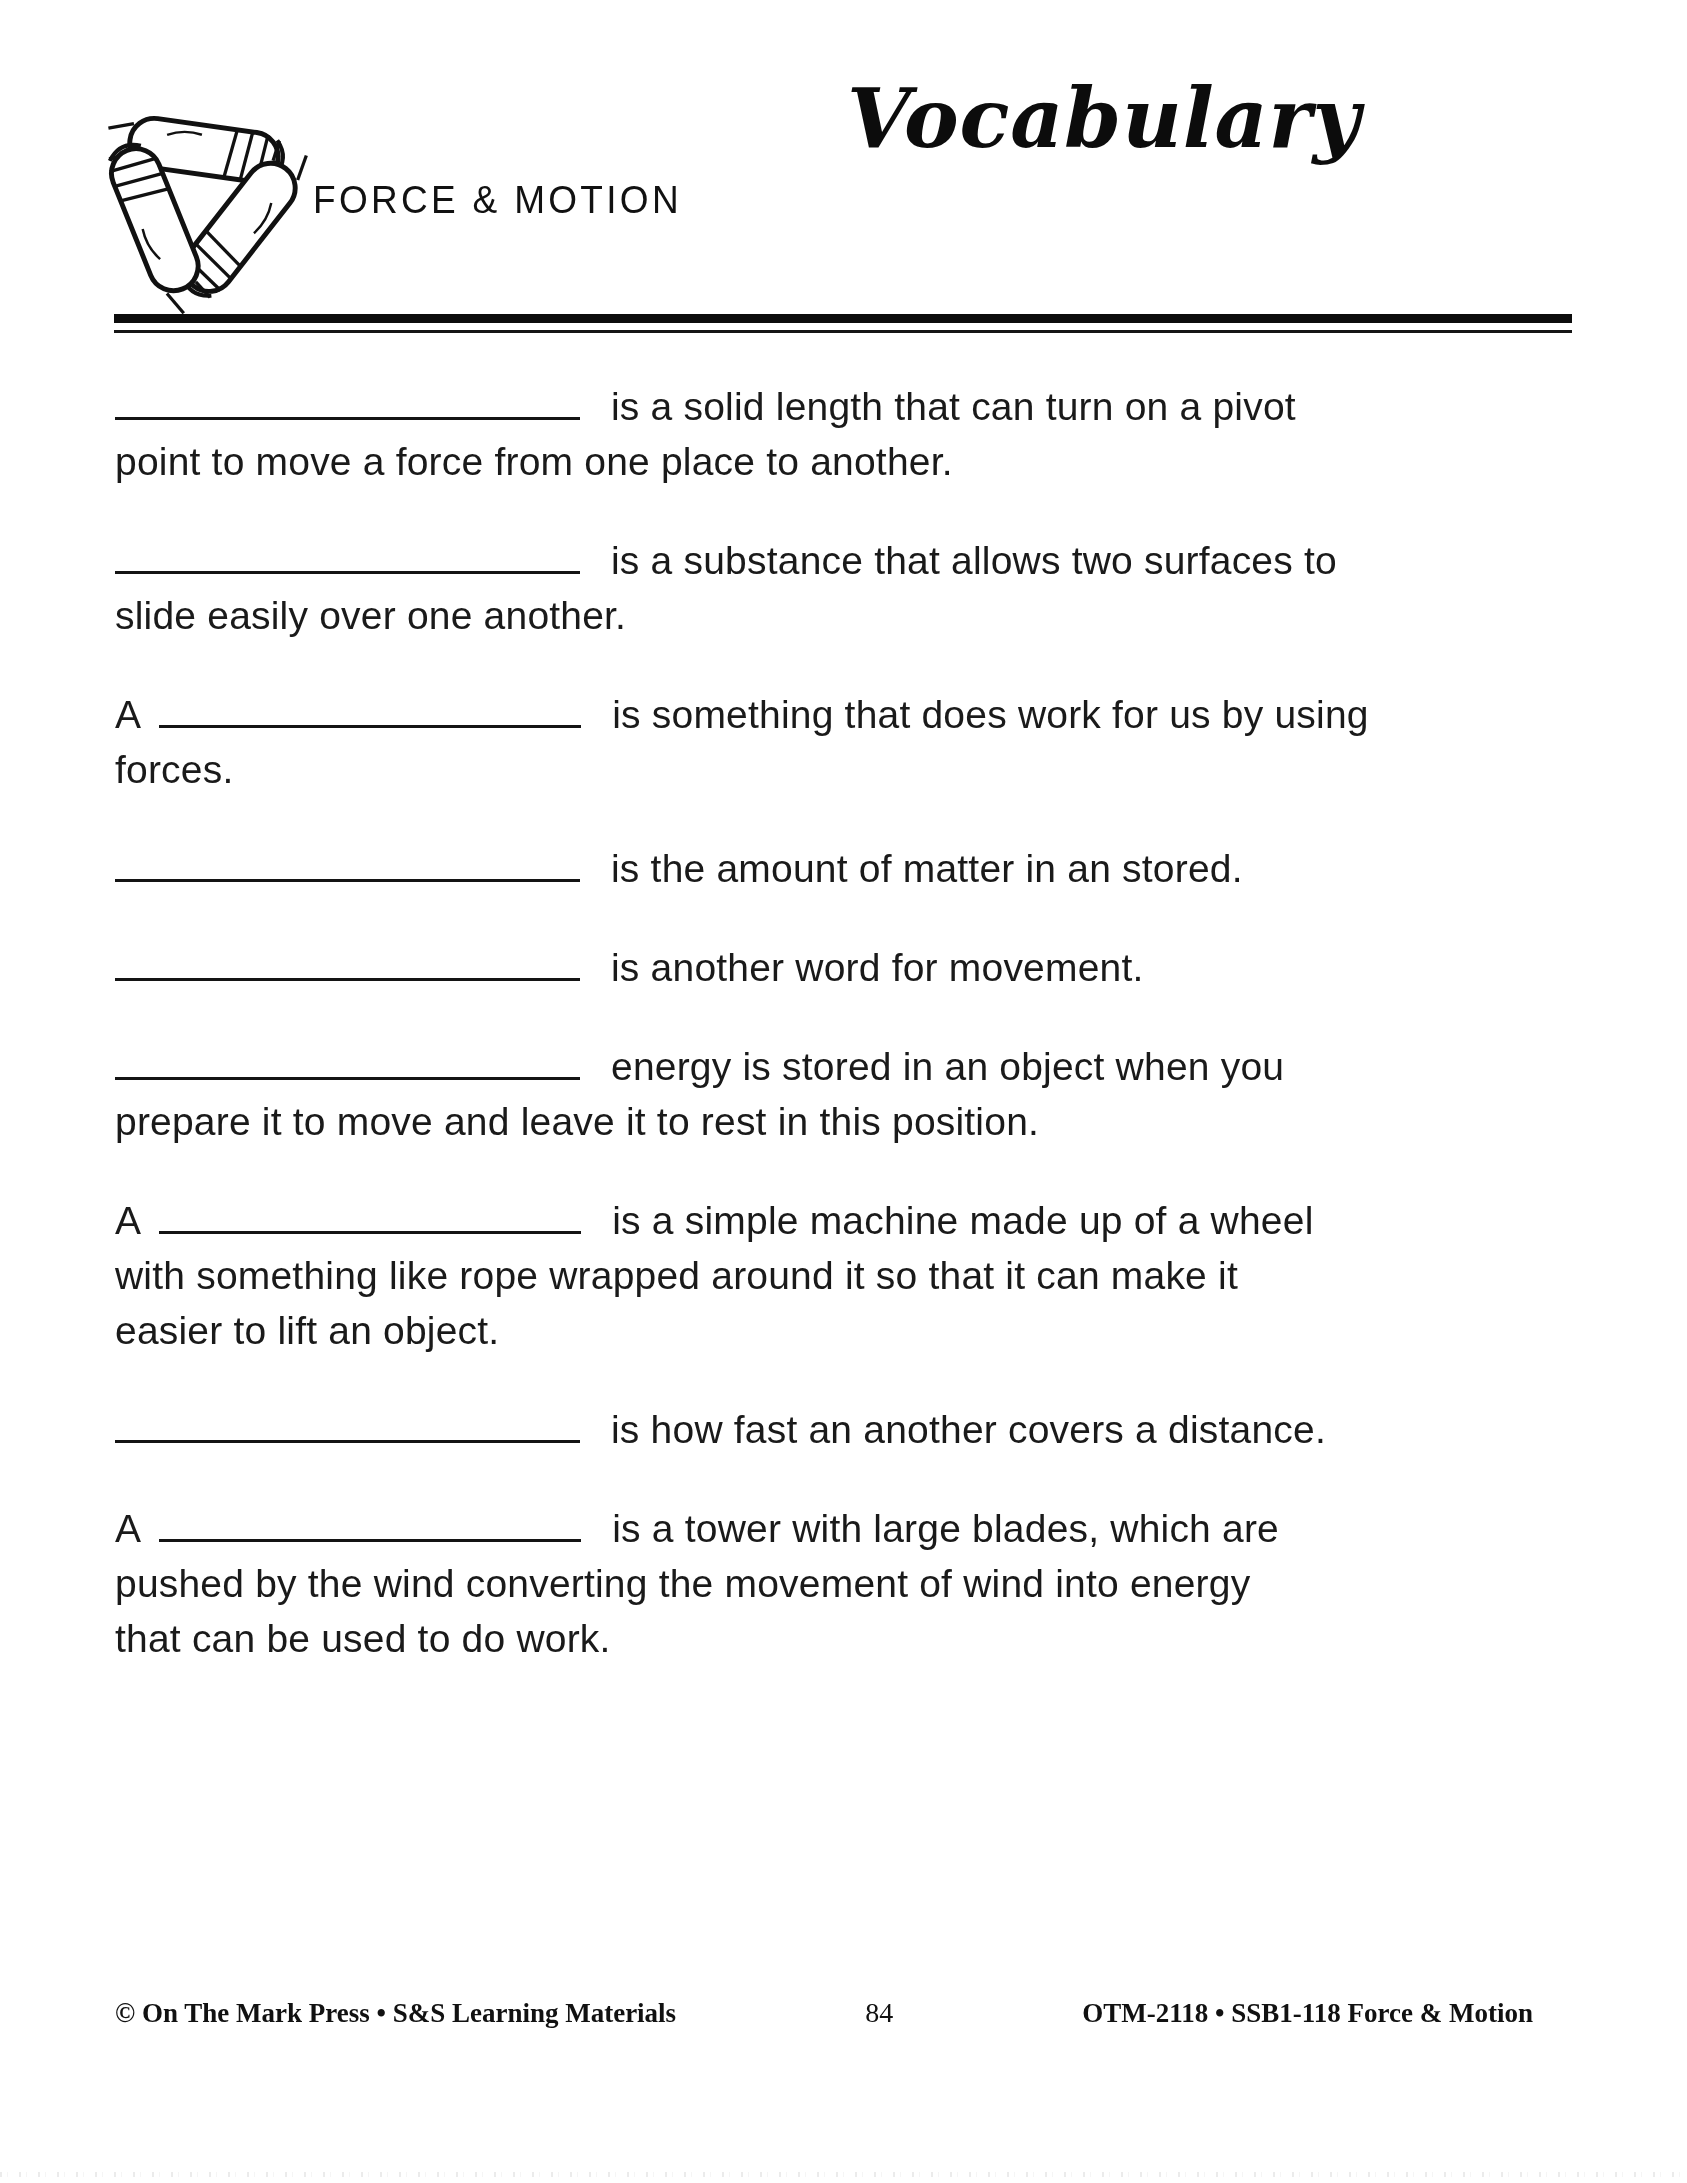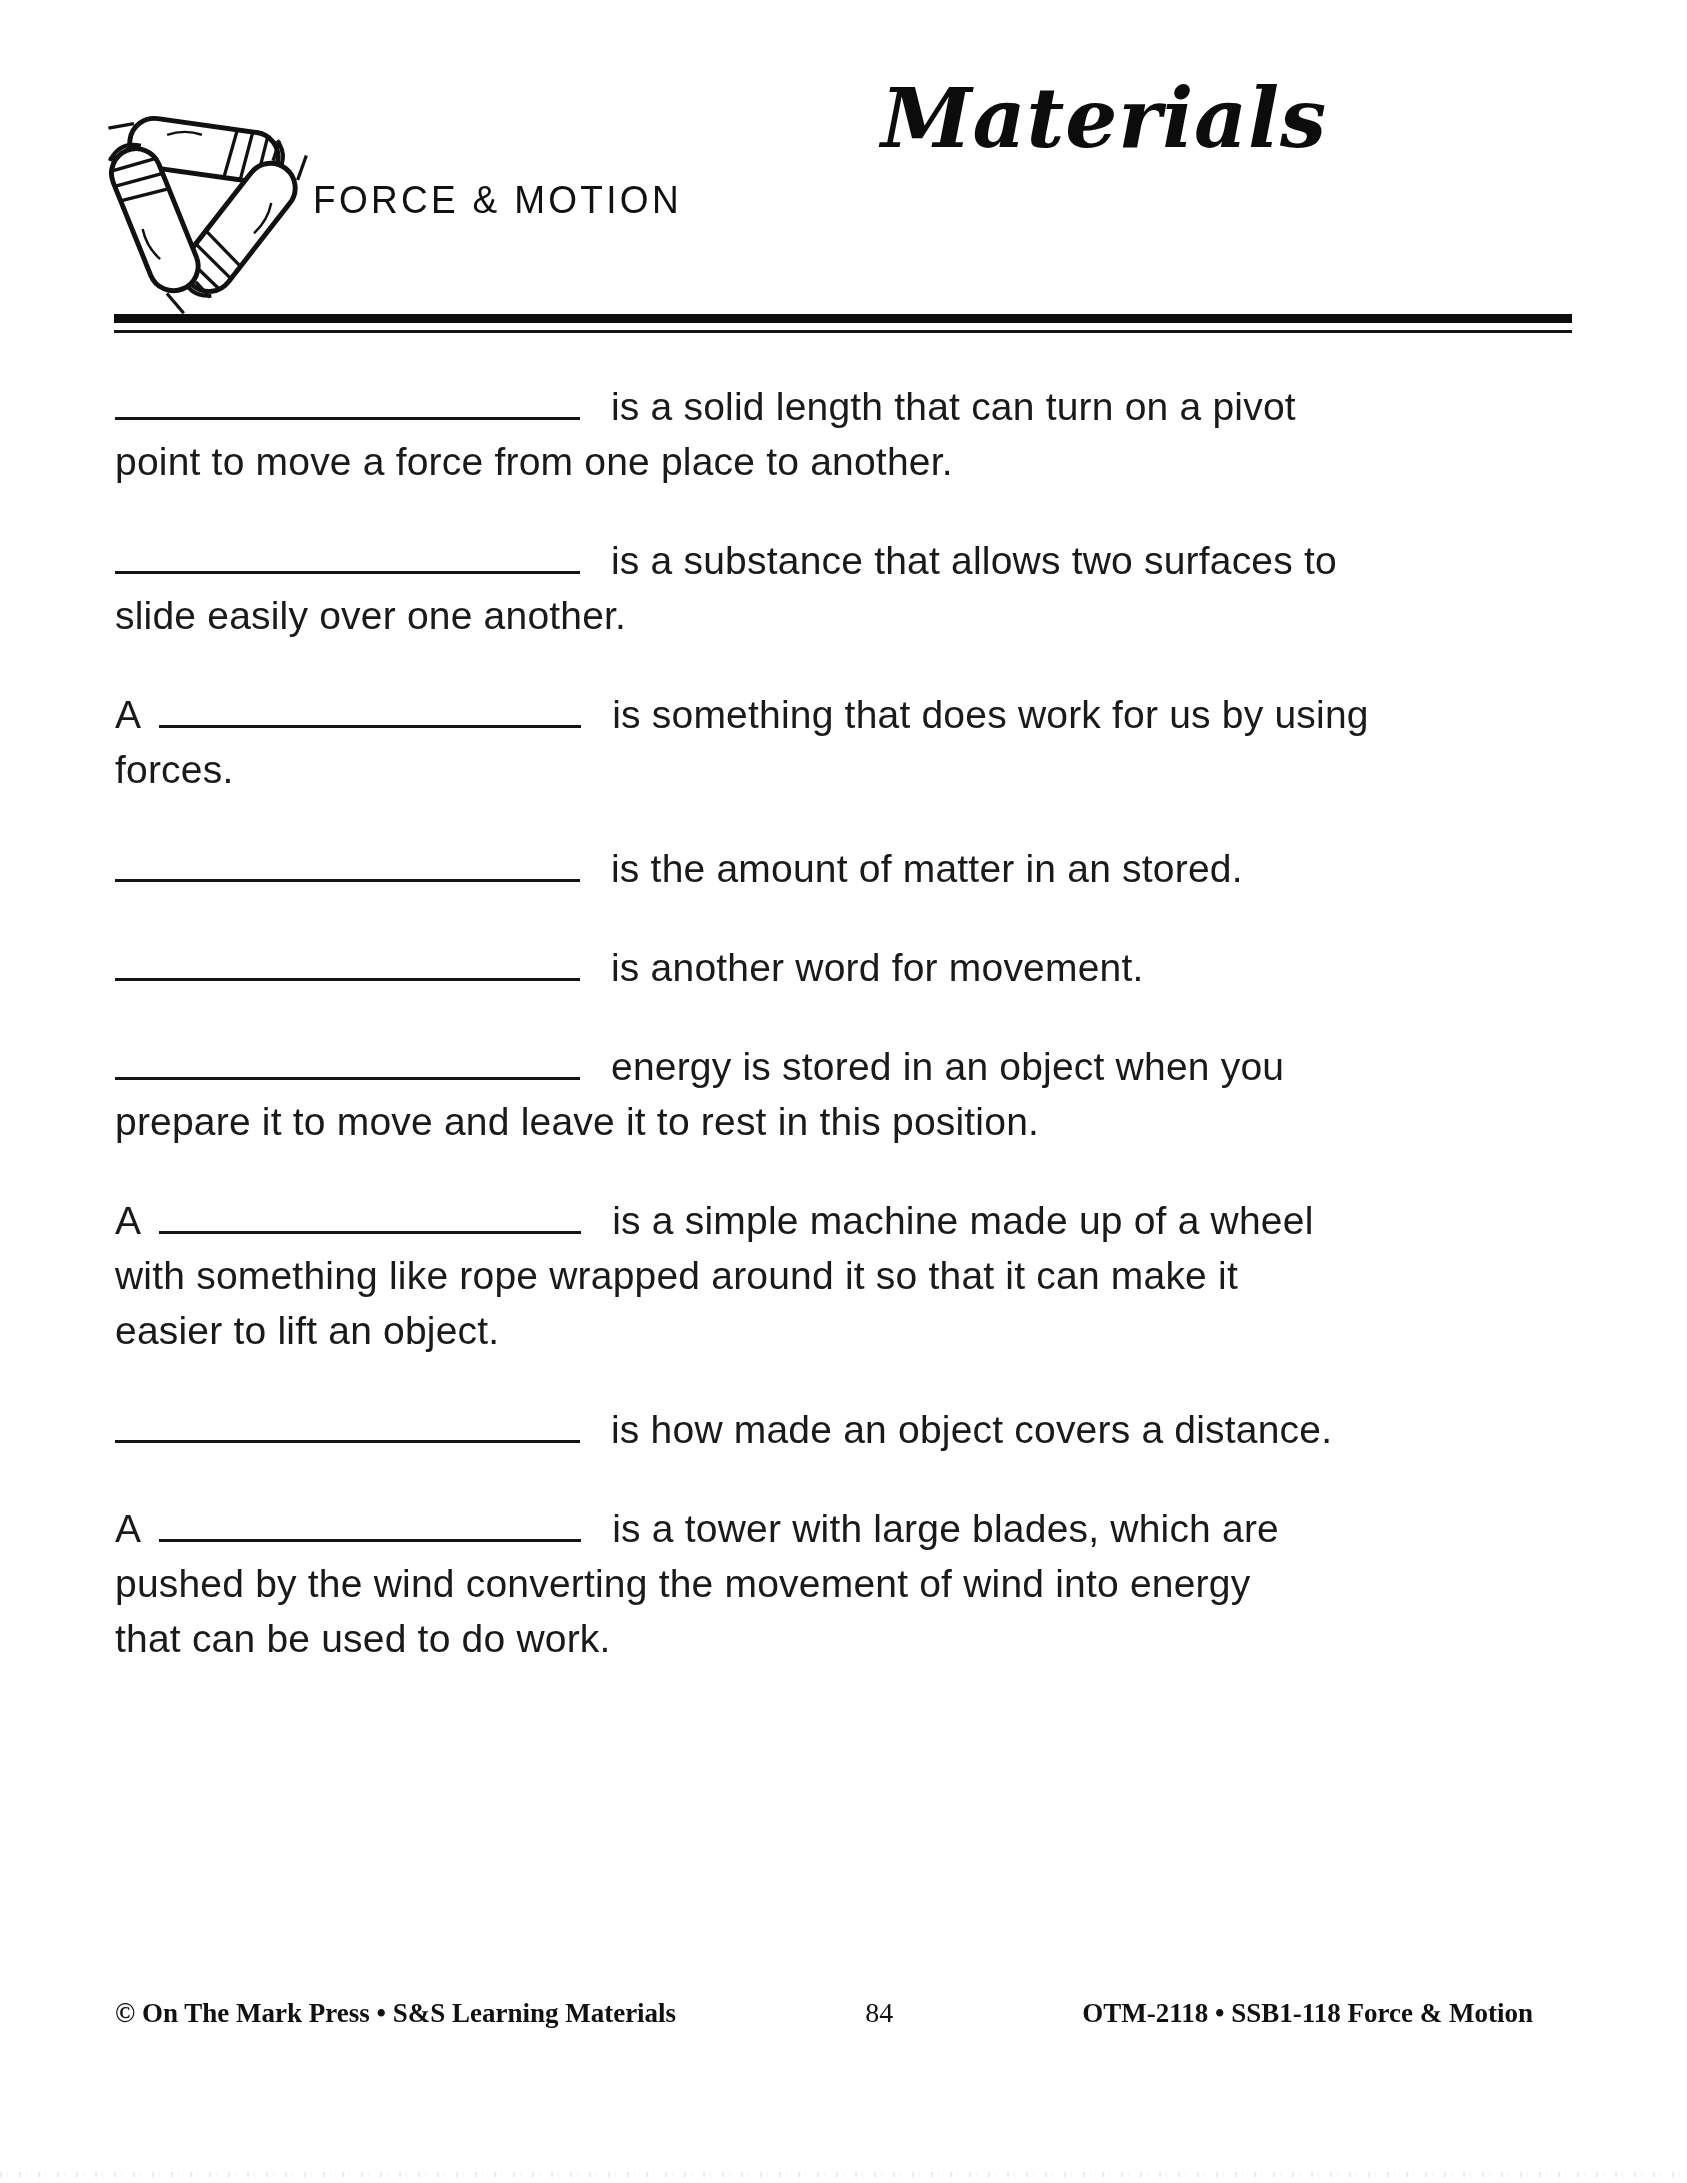--- a/index.html
+++ b/index.html
@@ -82,21 +82,21 @@
       </g>
     </defs>
     <use href="#arm" transform="translate(150,150) rotate(8)"></use>
     <use href="#arm" transform="translate(150,150) rotate(128)"></use>
     <use href="#arm" transform="translate(150,150) rotate(248)"></use>
   </svg>
 
   <div class="brand">FORCE &amp; MOTION</div>
 
   <div class="title">
-    <div>Materials</div>
+    <div>Vocabulary</div>
   </div>
 
   <div class="rule-thick"></div>
   <div class="rule-thin"></div>
 </div>
 
 <div class="content">
 
   <p class="item"><span class="prefix"></span><span class="blank"></span><span class="text">is a solid length that can turn on a pivot
 point to move a force from one place to another.</span></p>
@@ -111,21 +111,21 @@
 
   <p class="item"><span class="prefix"></span><span class="blank"></span><span class="text">is another word for movement.</span></p>
 
   <p class="item"><span class="prefix"></span><span class="blank"></span><span class="text">energy is stored in an object when you
 prepare it to move and leave it to rest in this position.</span></p>
 
   <p class="item has-prefix"><span class="prefix">A</span><span class="blank"></span><span class="text">is a simple machine made up of a wheel
 with something like rope wrapped around it so that it can make it
 easier to lift an object.</span></p>
 
-  <p class="item"><span class="prefix"></span><span class="blank"></span><span class="text">is how made an object covers a distance.</span></p>
+  <p class="item"><span class="prefix"></span><span class="blank"></span><span class="text">is how fast an another covers a distance.</span></p>
 
 
   <p class="item has-prefix"><span class="prefix">A</span><span class="blank"></span><span class="text">is a tower with large blades, which are
 pushed by the wind converting the movement of wind into energy
 that can be used to do work.</span></p>
 
 </div>
 
 <div class="footer">
   <span class="copyright">© On The Mark Press • S&amp;S Learning Materials</span>

